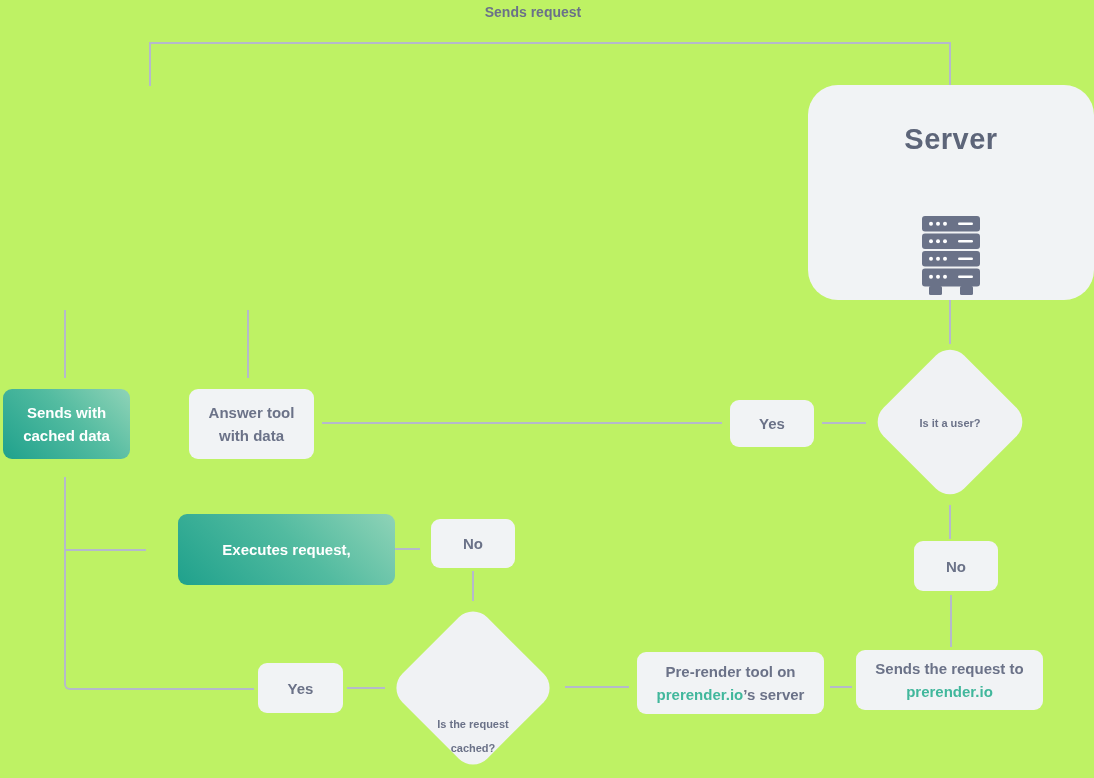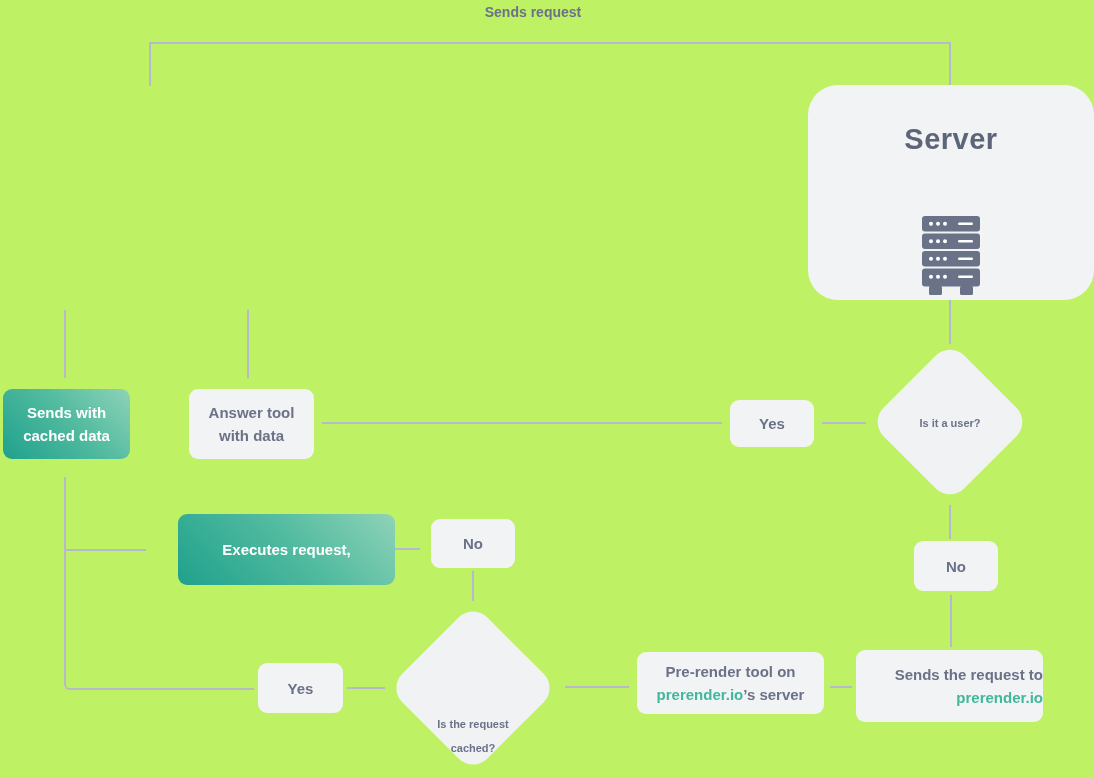--- a/index.html
+++ b/index.html
@@ -99,21 +99,21 @@
   <div class="diamond-label" style="left:880px;top:408px;width:140px;height:30px;">
     <span>Is it a user?</span>
   </div>
 
   <div class="vline" style="left:949px;top:505px;height:34px;"></div>
   <div class="node" style="left:914px;top:541px;width:84px;height:50px;">
     <span>No</span>
   </div>
   <div class="vline" style="left:950px;top:595px;height:52px;"></div>
 
-  <div class="node" style="left:856px;top:650px;width:187px;height:72px;align-items:flex-end;">
+  <div class="node" style="left:856px;top:650px;width:187px;height:60px;">
     <span>Sends the request to</span>
     <span class="teal">prerender.io</span>
   </div>
 
   <div class="hline" style="left:830px;top:686px;width:22px;"></div>
 
   <div class="node" style="left:637px;top:652px;width:187px;height:62px;">
     <span>Pre-render tool on</span>
     <span>
       <span class="teal">prerender.io</span><span>’s server</span>

